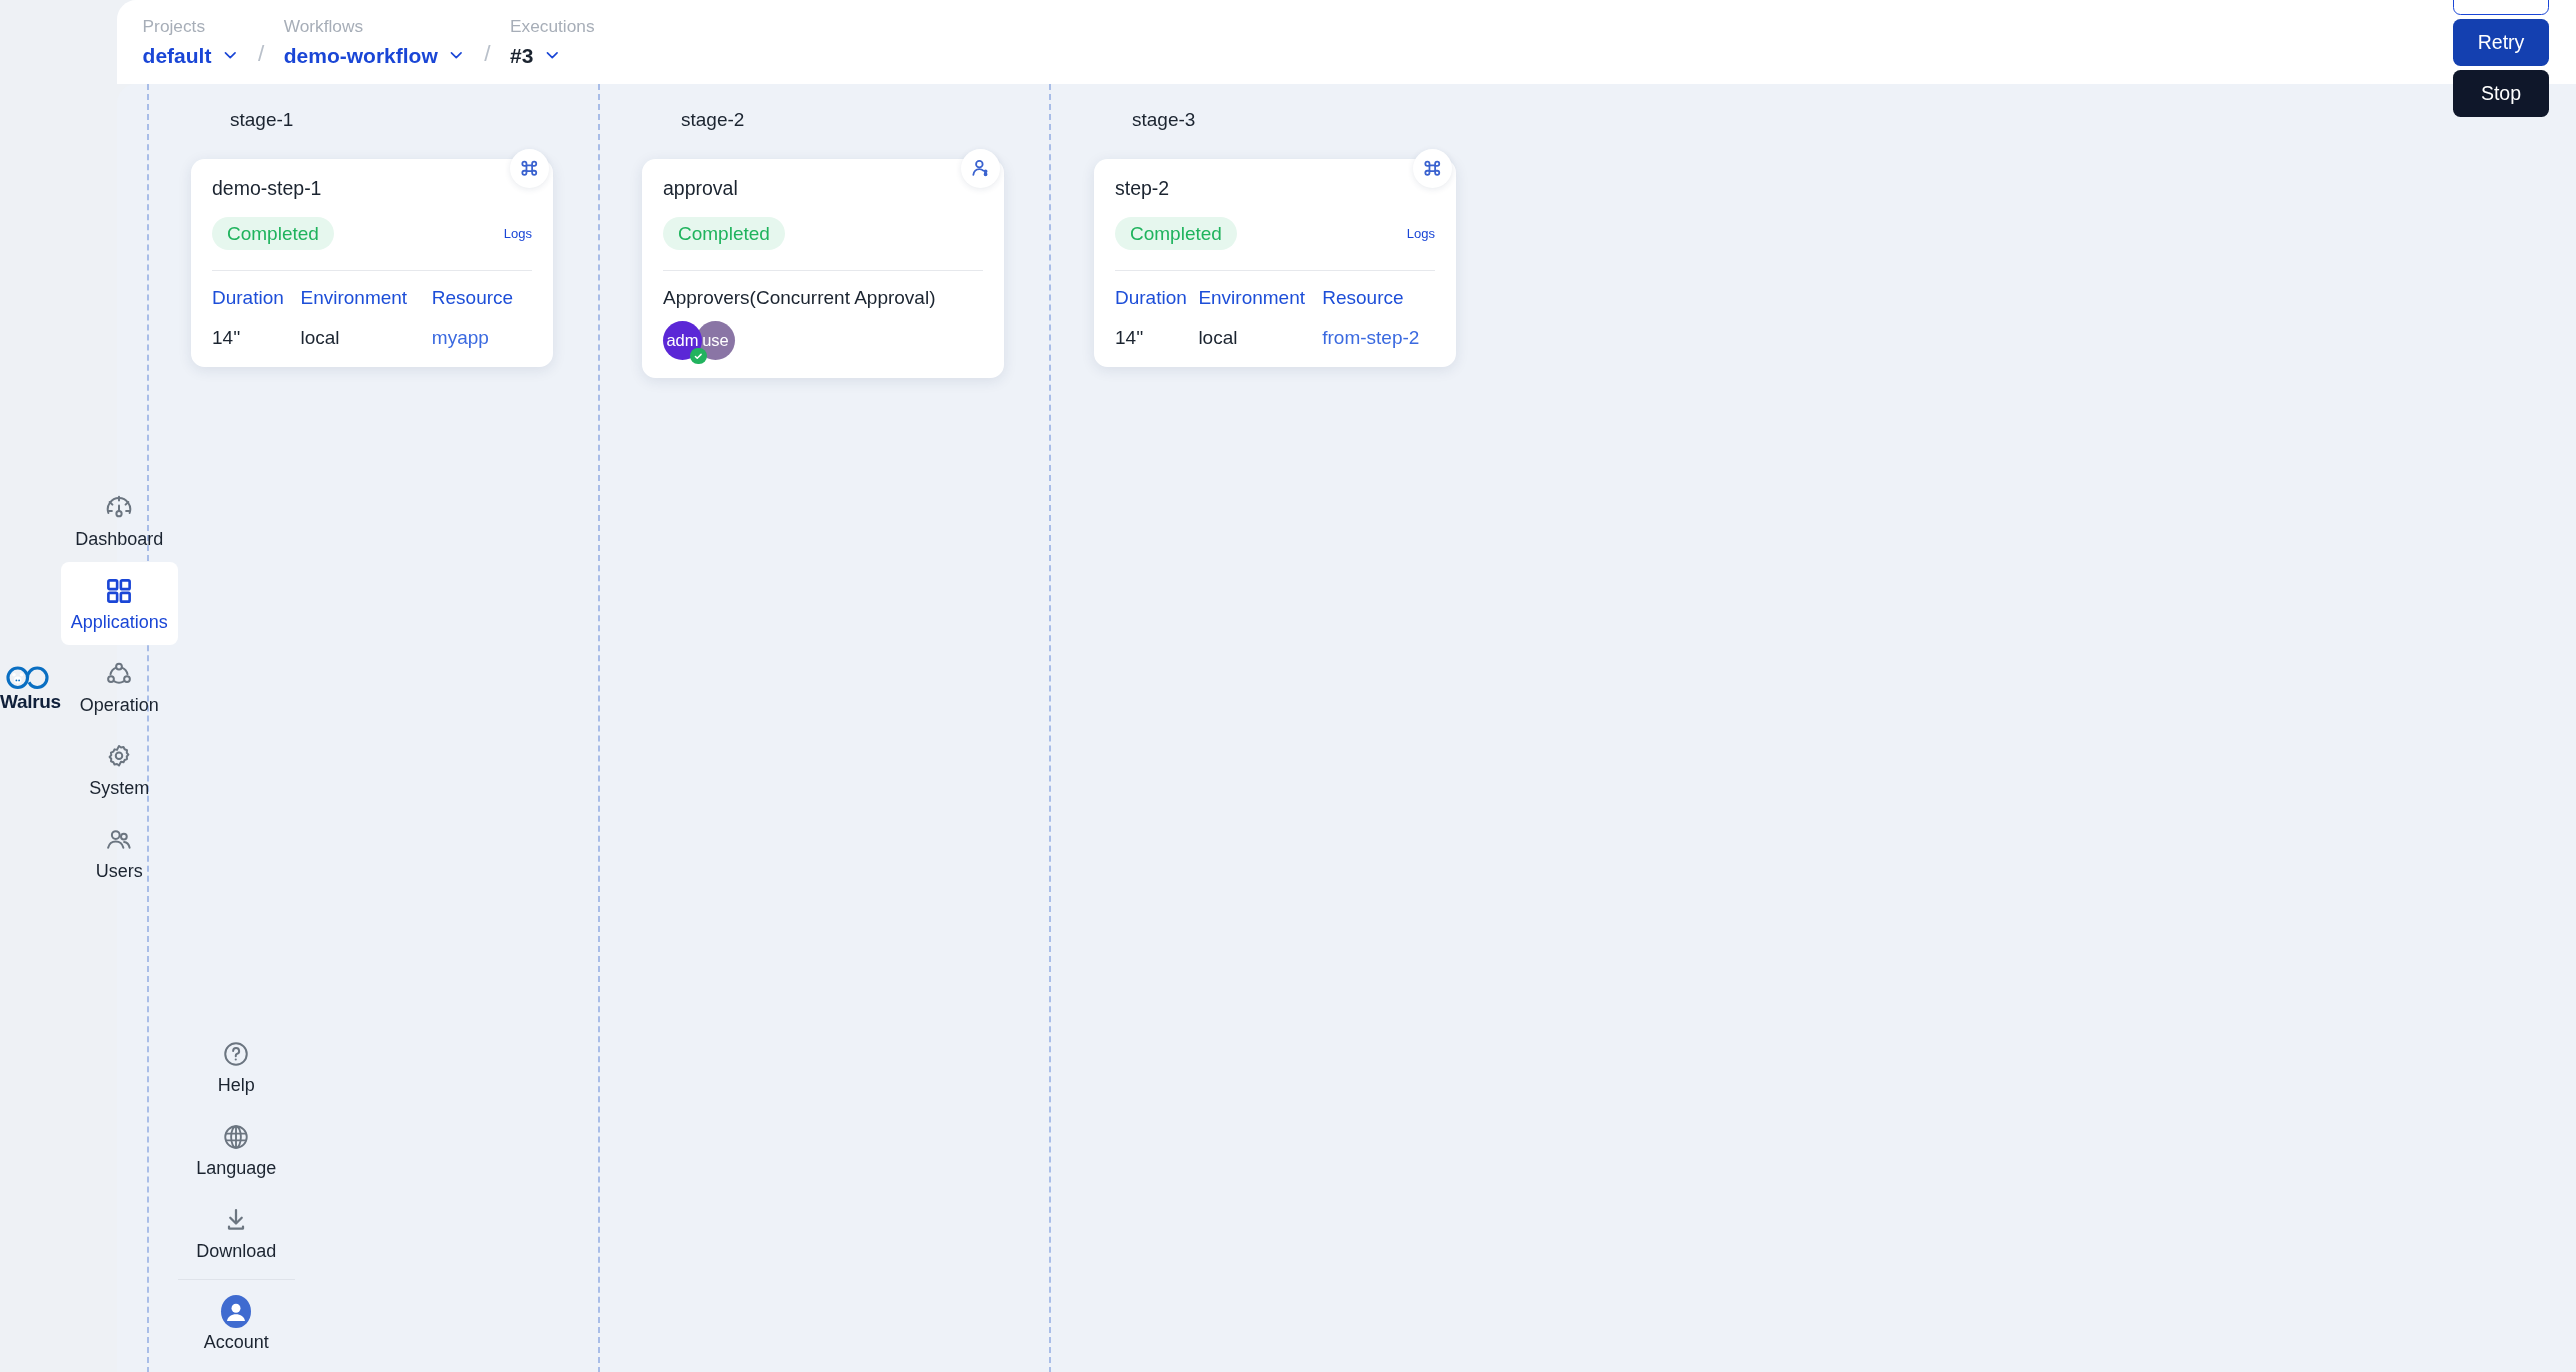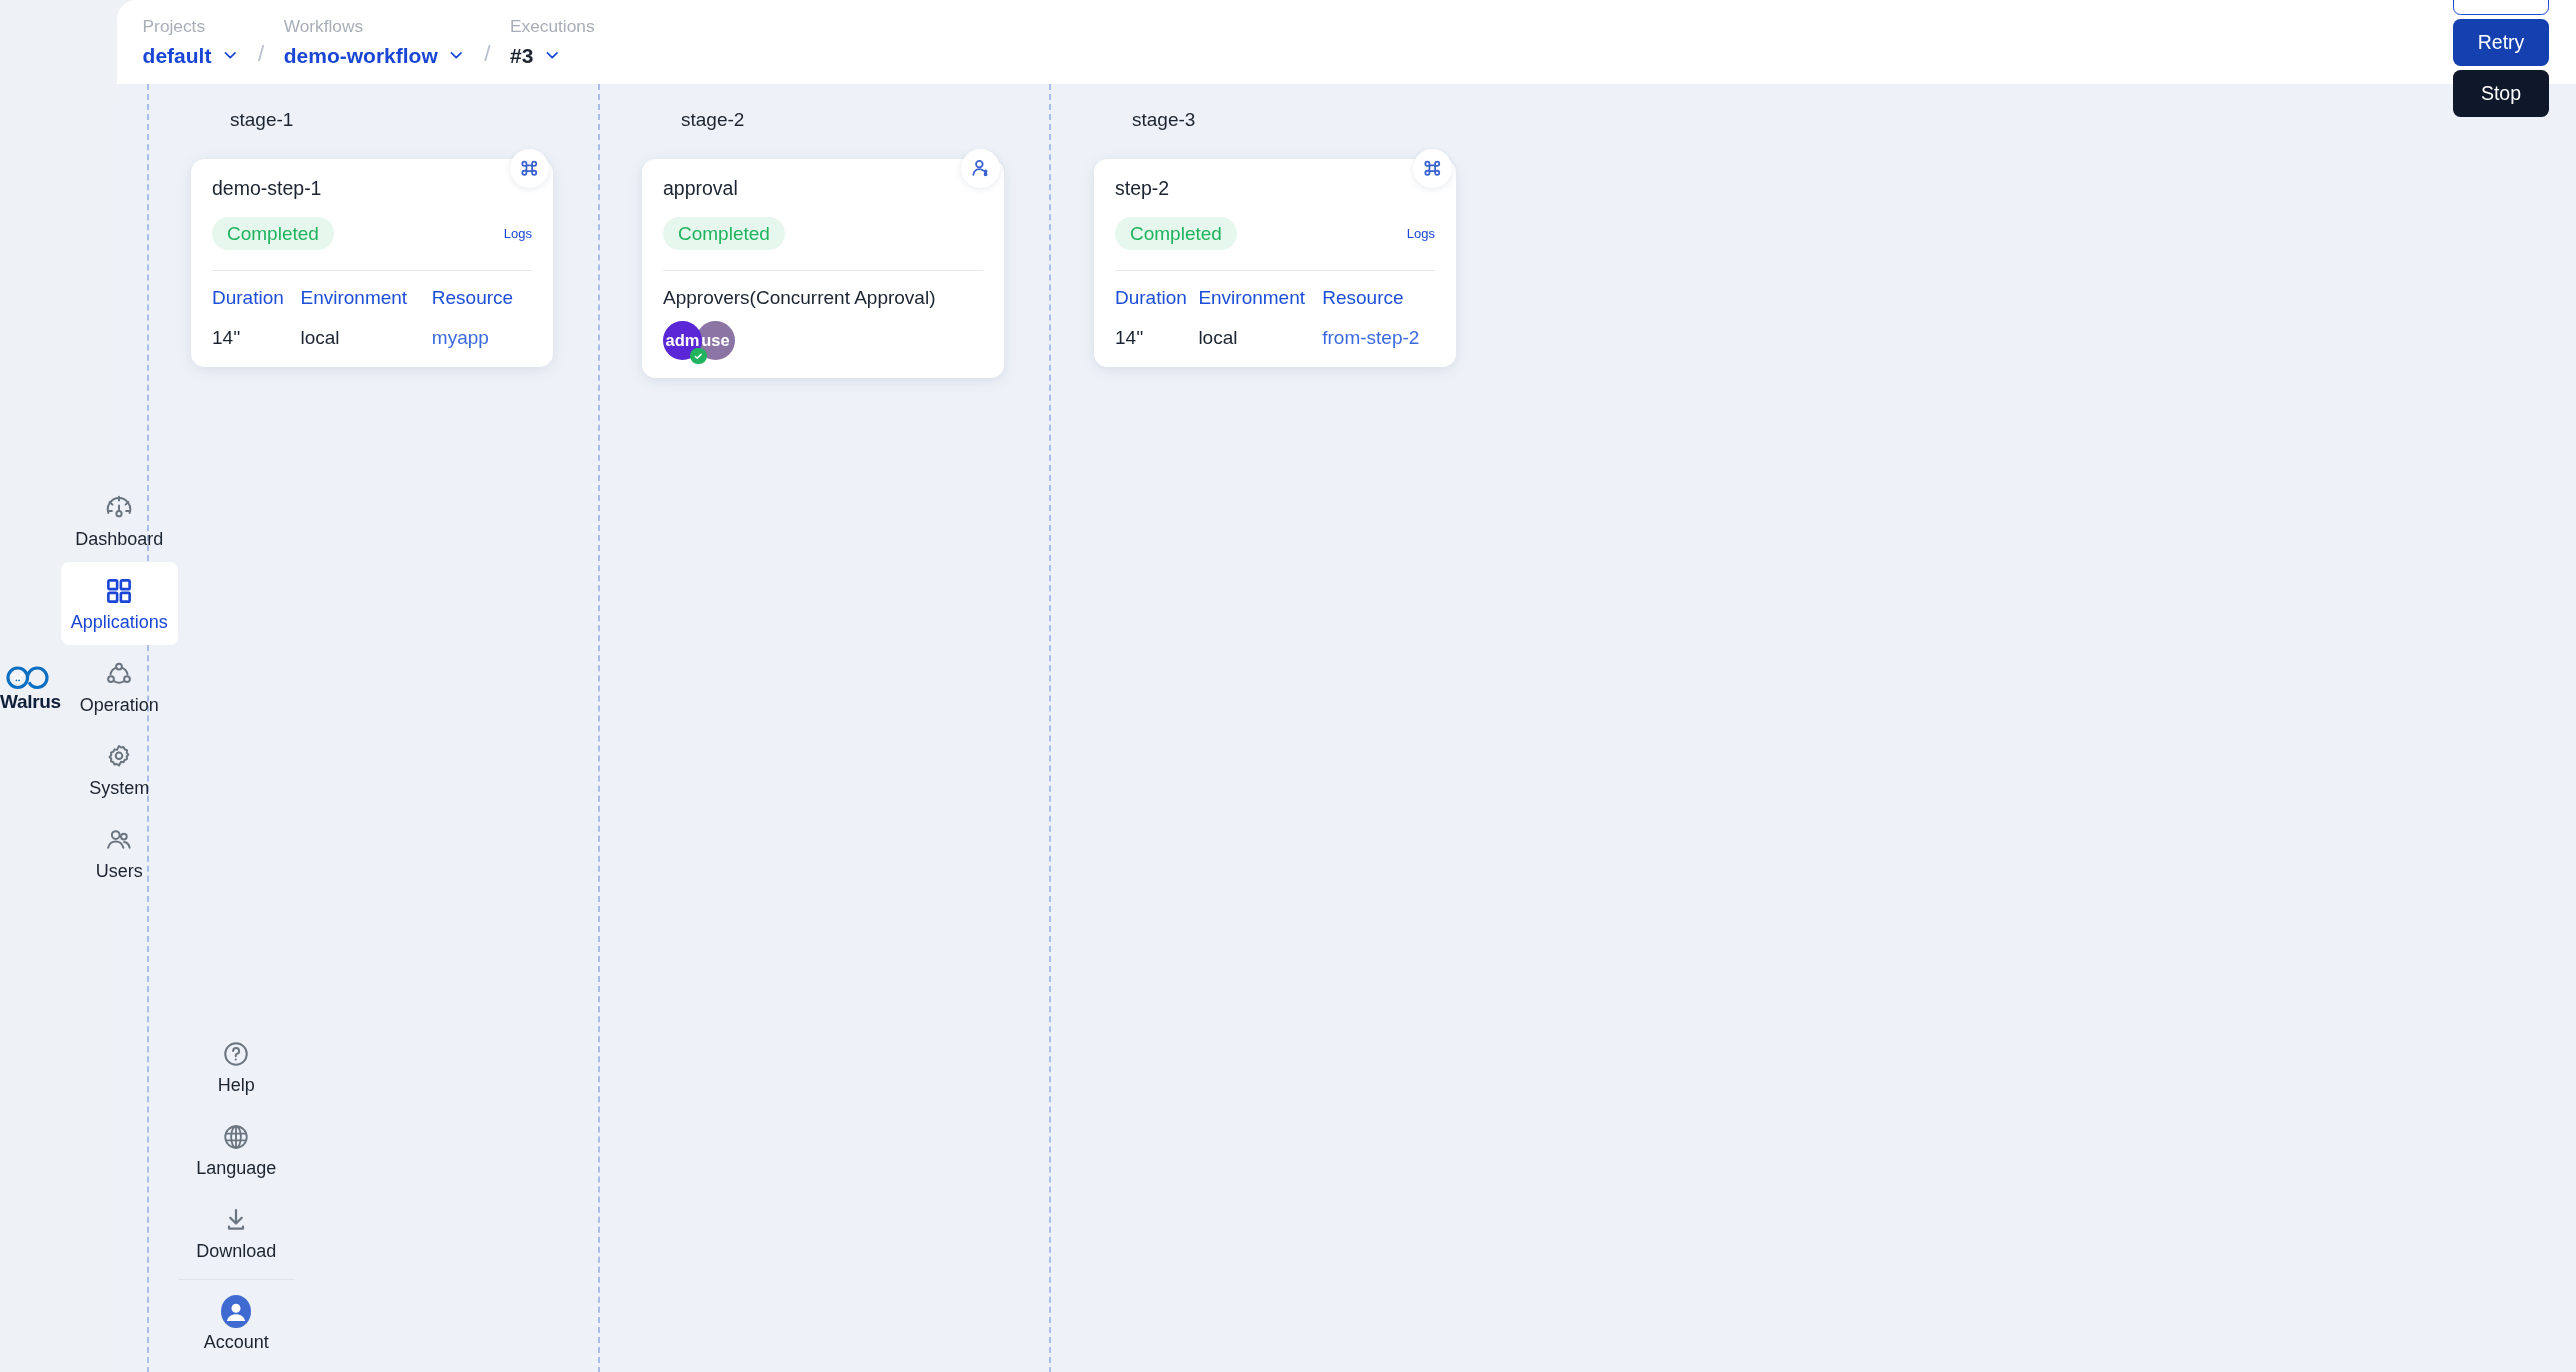--- a/index.html
+++ b/index.html
@@ -274,21 +274,21 @@
     white-space: nowrap;
   }
   .meta-table td.link { color: #3b6ae0; cursor: pointer; }
 
   .approvers-label {
     font-size: 19px;
     color: #1b2430;
     margin-bottom: 12px;
     white-space: nowrap;
   }
-  .approver-avatars { display: flex; position: relative; height: 39px; font-weight: bold; }
+  .approver-avatars { display: flex; position: relative; height: 39px; }
   .approver {
     position: relative;
     width: 39px; height: 39px;
     border-radius: 50%;
     display: flex; align-items: center; justify-content: center;
     color: #ffffff;
     font-size: 16.5px;
     line-height: 1;
     overflow: visible;
     cursor: pointer;

